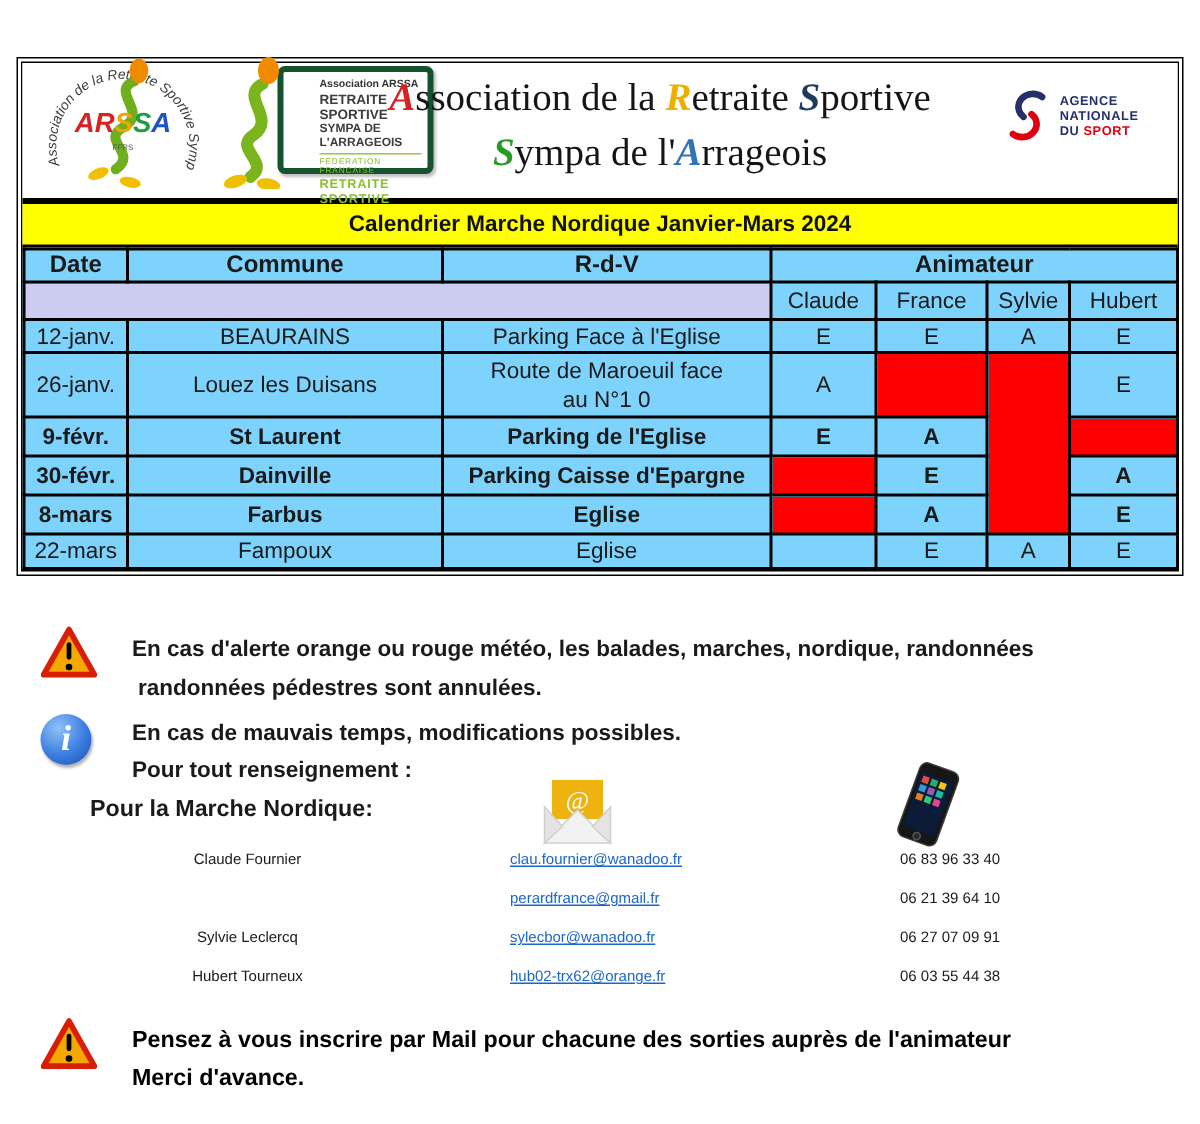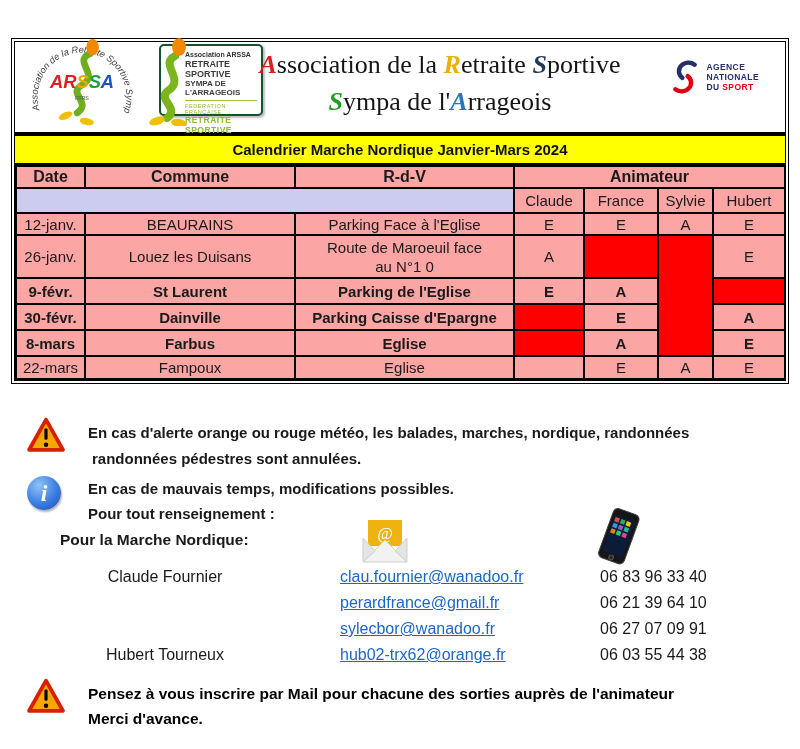--- a/index.html
+++ b/index.html
@@ -9,22 +9,22 @@
   
   .doc-frame{position:absolute;left:11px;top:38px;width:778px;
              border:4px double #000;box-sizing:border-box;background:#fff;}
   .logo-band{position:relative;height:90px;background:#fff;}
 
   
   .logo-arssa{position:absolute;left:11px;top:-17px;width:112px;height:112px;}
 
   
   .logo-ffrs{position:absolute;left:130px;top:-8px;width:132px;height:92px;}
-  .ffrs-box{position:absolute;left:14px;top:10px;width:104px;height:72px;box-sizing:border-box;
-            background:#fff;border:2px solid #14532d;border-radius:5px;
+  .ffrs-box{position:absolute;left:40px;top:10px;width:104px;height:72px;box-sizing:border-box;
+            background:#fff;border:4px solid #14532d;border-radius:5px;
             box-shadow:1.5px 1.5px 2px rgba(0,0,0,.25);padding:5px 2px 3px 24px;}
   .ffrs-box .t1{font-size:7px;font-weight:bold;color:#333;}
   .ffrs-box .t2{font-size:9px;font-weight:bold;color:#3c3c3c;margin-top:1px;}
   .ffrs-box .t3{font-size:8px;font-weight:bold;color:#3c3c3c;}
   .ffrs-box .rule{height:1px;background:#9bc53a;margin:3px 2px 2px 0;}
   .ffrs-box .t4{font-size:5.5px;color:#8cbf2f;letter-spacing:.6px;}
   .ffrs-box .t5{font-size:8.5px;font-weight:bold;color:#8cbf2f;letter-spacing:.5px;}
   .ffrs-fig{position:absolute;left:0;top:0;}
 
   
@@ -38,36 +38,36 @@
   .ans-text{line-height:10px;}
   .ans-text .n{font-size:8.5px;font-weight:bold;color:#252F6B;letter-spacing:.4px;}
   .ans-text .r{color:#E1000F;}
 
   
   .cal-title-bar{background:#FFFF00;border-top:4px solid #000;border-bottom:2px solid #000;
                  height:27px;display:flex;align-items:center;justify-content:center;
                  font-size:15px;font-weight:bold;color:#111;}
 
   
-  table.cal{border-collapse:collapse;table-layout:fixed;width:100%;background:#fca5a5;}
+  table.cal{border-collapse:collapse;table-layout:fixed;width:100%;background:#7dd3fc;}
   table.cal td,table.cal th{border:2px solid #000;font-size:15px;text-align:center;
                             padding:0 2px;overflow:hidden;}
   table.cal th{font-size:16px;}
   .sub-merged{background:#CCCCF0;}
   .names td{font-weight:normal;font-size:15px;height:23px;}
   td.red{background:#FF0000;}
   td.rdv{white-space:pre-line;line-height:19px;}
   tr.h24{height:22px;} tr.h47{height:43px;} tr.h30{height:26px;font-weight:bold;} tr.h27{height:23px;}
 
   
   .abs{position:absolute;}
   .notice-line{font-size:15px;font-weight:bold;color:#1a1a1a;line-height:26px;}
   .red-line{font-size:15.5px;font-weight:bold;color:#000000;line-height:25px;}
   .marche-title{font-size:15.5px;font-weight:bold;}
-  .contact-row{position:absolute;left:0;width:800px;height:26px;font-size:16px;}
+  .contact-row{position:absolute;left:0;width:800px;height:26px;font-size:10px;}
   .c-name{position:absolute;left:55px;width:220px;text-align:center;}
   .c-mail{position:absolute;left:292px;width:250px;margin-left:48px;}
   .c-mail a{color:#1B66C9;text-decoration:underline;cursor:pointer;}
   .c-tel{position:absolute;left:600px;width:140px;}
   .info-badge{width:34px;height:34px;border-radius:50%;
               background:radial-gradient(circle at 35% 28%,#8fc2f5 0%,#3b7de0 55%,#1a4fae 100%);
               box-shadow:1px 2px 2px rgba(0,0,0,.3);
               display:flex;align-items:center;justify-content:center;
               color:#fff;font-family:"Liberation Serif",serif;font-weight:bold;
               font-size:24px;font-style:italic;}
@@ -261,20 +261,21 @@
 <div class="contact-row" style="top:568px">
   <span class="c-name">Claude Fournier</span>
   <span class="c-mail"><a>clau.fournier@wanadoo.fr</a></span>
   <span class="c-tel">06 83 96 33 40</span>
 </div>
 <div class="contact-row" style="top:594px">
   <span class="c-mail"><a>perardfrance@gmail.fr</a></span>
   <span class="c-tel">06 21 39 64 10</span>
 </div>
 <div class="contact-row" style="top:620px">
+  <span class="c-name">Sylvie Leclercq</span>
   <span class="c-mail"><a>sylecbor@wanadoo.fr</a></span>
   <span class="c-tel">06 27 07 09 91</span>
 </div>
 <div class="contact-row" style="top:646px">
   <span class="c-name">Hubert Tourneux</span>
   <span class="c-mail"><a>hub02-trx62@orange.fr</a></span>
   <span class="c-tel">06 03 55 44 38</span>
 </div>
 
 <svg class="abs" style="left:27px;top:677px" viewBox="0 0 36 34" width="38" height="38">

